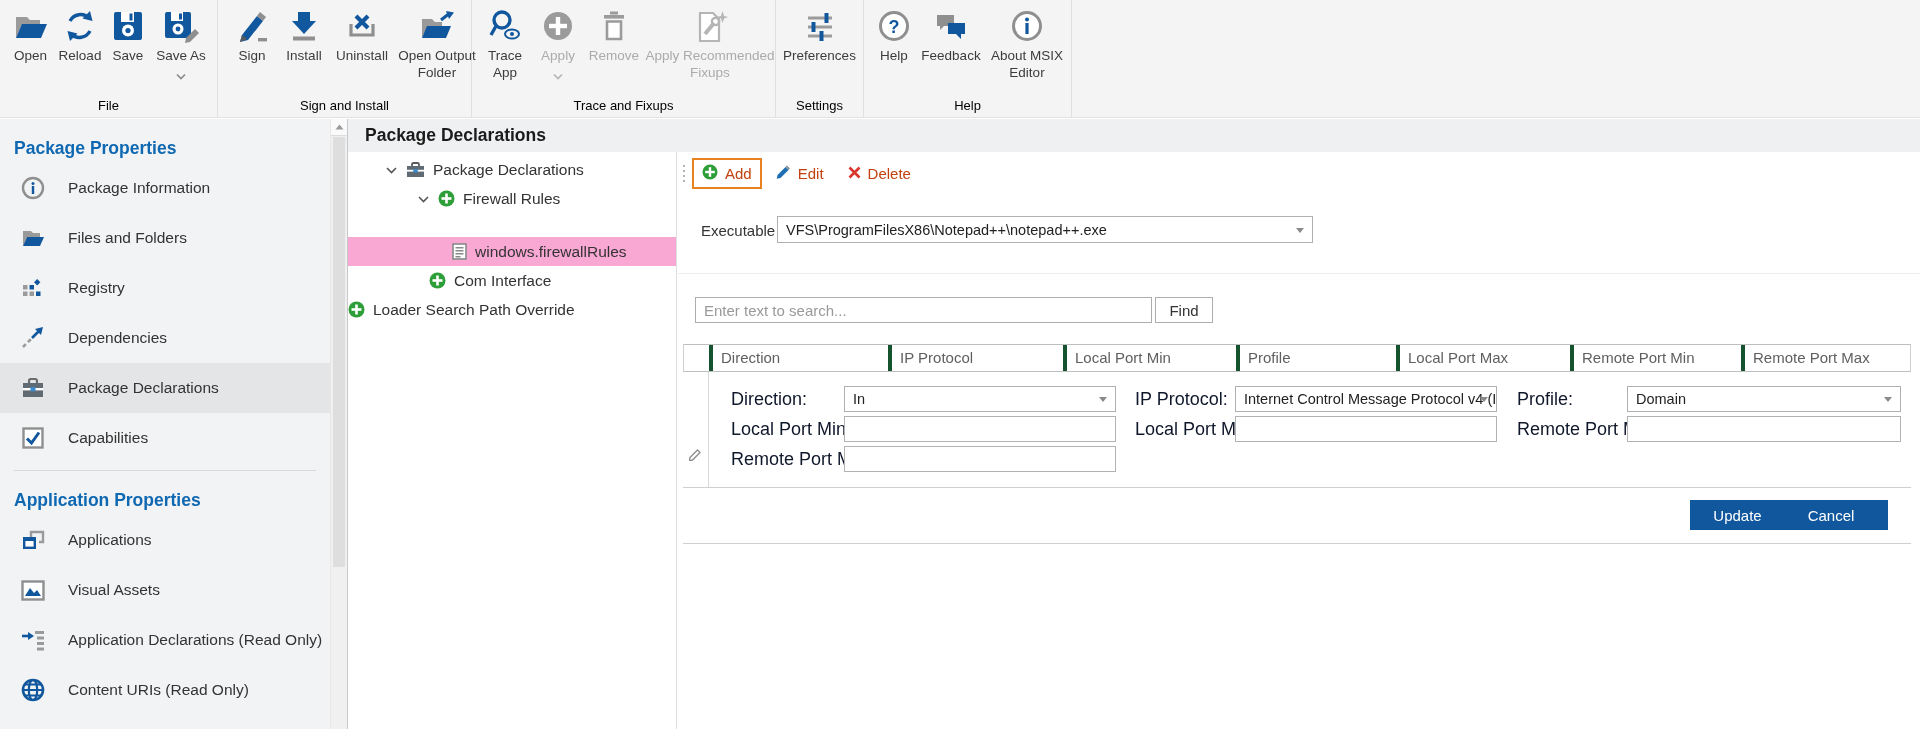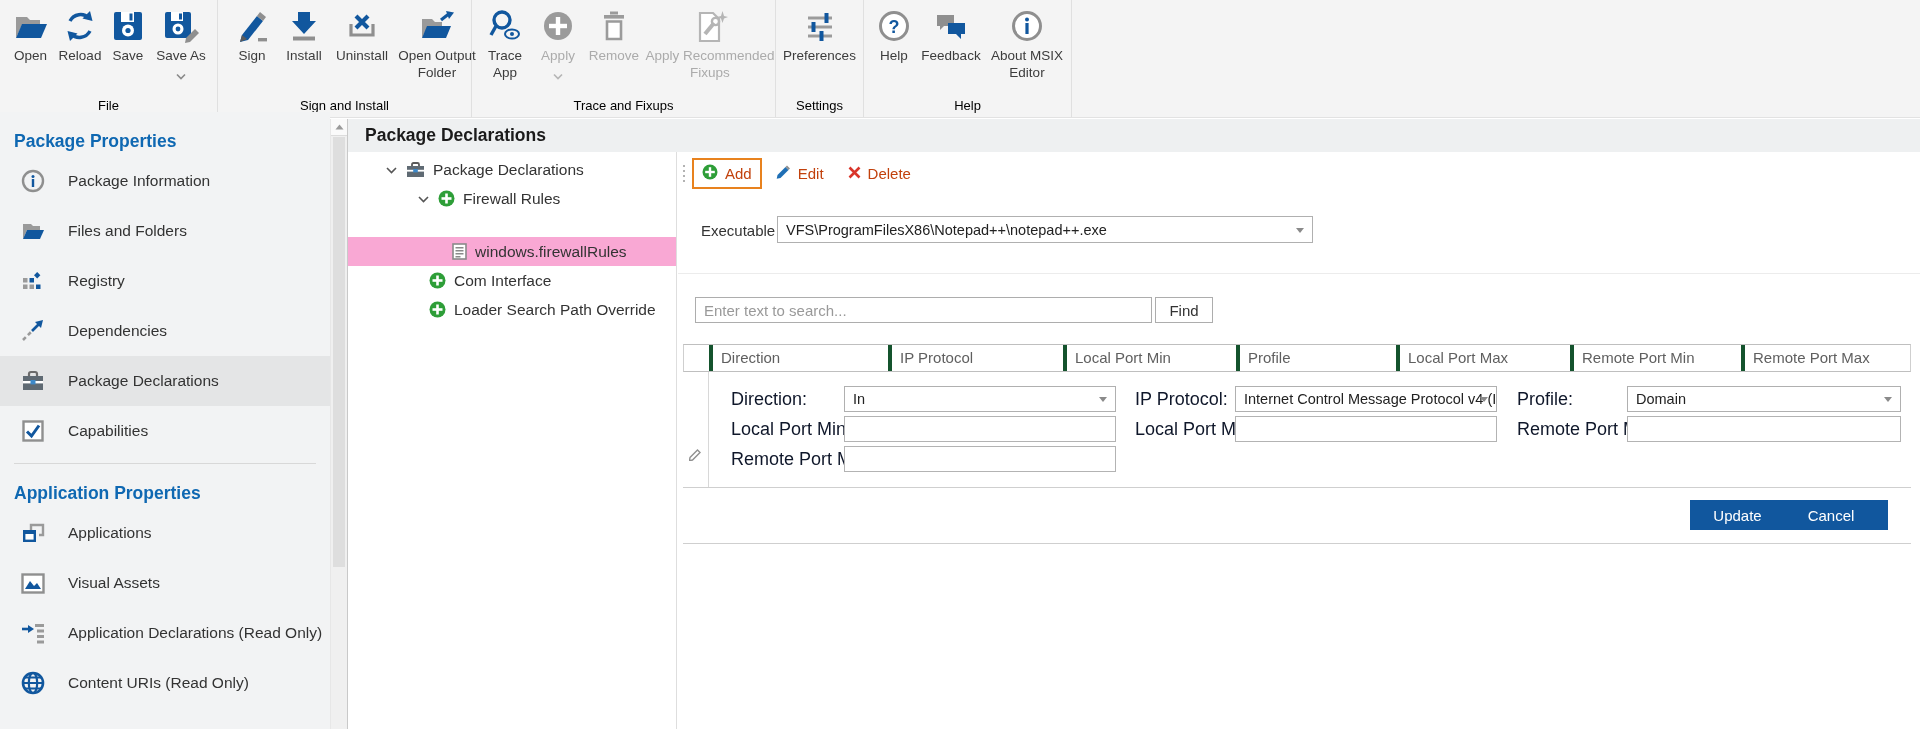--- a/index.html
+++ b/index.html
@@ -12,21 +12,21 @@
           display:flex;align-items:flex-start;padding-top:5px;flex:0 0 auto;}
   .rgroup.last{border-right:1px solid #e0e0e0;}
   .rspacer{flex:1 1 auto;}
   .glabel{position:absolute;bottom:4px;left:0;right:0;text-align:center;font-size:13px;color:#000000;}
   .rbtn{display:flex;flex-direction:column;align-items:center;text-align:center;flex:0 0 auto;cursor:default;}
   .rbtn .ric{height:42px;display:flex;align-items:center;justify-content:center;}
   .rlabel{font-size:13.5px;color:#3c3c3c;line-height:1.25;margin-top:1px;}
   .rbtn.disabled .rlabel{color:#ababab;}
   .chev{margin-top:1px;}
   
-  .sidebar{position:absolute;left:0;top:112px;width:330px;bottom:0;background:#f2f3f4;overflow:hidden;}
+  .sidebar{position:absolute;left:0;top:119px;width:330px;bottom:0;background:#f2f3f4;overflow:hidden;}
   .sheading{margin:19px 0 4px 14px;font-size:17.5px;font-weight:bold;color:#0f68b2;}
   .sitem{display:flex;align-items:center;height:50px;padding-left:20px;gap:22px;
          font-size:15.5px;color:#333;cursor:default;}
   .sitem.selected{background:#e4e5e6;}
   .sdivider{height:1px;background:#d8d8d8;margin:7px 14px 0 14px;}
   .sic{width:26px;display:flex;justify-content:center;}
   .sscroll{position:absolute;left:330px;top:119px;width:17px;bottom:0;background:#f0f0f0;border-left:1px solid #e7e7e7;box-sizing:border-box;}
   .sscroll .up{height:16px;background:#fafafa;border-bottom:1px solid #dcdcdc;display:flex;align-items:center;justify-content:center;}
   .sscroll .thumb{position:absolute;left:2px;right:2px;top:18px;height:430px;background:#dedede;}
   .vline{position:absolute;left:347px;top:119px;bottom:0;width:1px;background:#c9c9c9;}
@@ -460,21 +460,21 @@
   <div class="titem" style="padding-left:81px">
     <span class="tic">
       <svg width="17" height="17" viewBox="0 0 17 17">
           <circle cx="8.5" cy="8.5" r="8" fill="#2e9e38"></circle>
           <rect x="7.2" y="3.5" width="2.6" height="10" fill="#fff"></rect>
           <rect x="3.5" y="7.2" width="10" height="2.6" fill="#fff"></rect>
         </svg>
     </span>
     <span>Com Interface</span>
   </div>
-  <div class="titem" style="padding-left:81px">
+  <div class="titem" style="">
     <span class="tic">
       <svg width="17" height="17" viewBox="0 0 17 17">
           <circle cx="8.5" cy="8.5" r="8" fill="#2e9e38"></circle>
           <rect x="7.2" y="3.5" width="2.6" height="10" fill="#fff"></rect>
           <rect x="3.5" y="7.2" width="10" height="2.6" fill="#fff"></rect>
         </svg>
     </span>
     <span>Loader Search Path Override</span>
   </div>
 </div>

